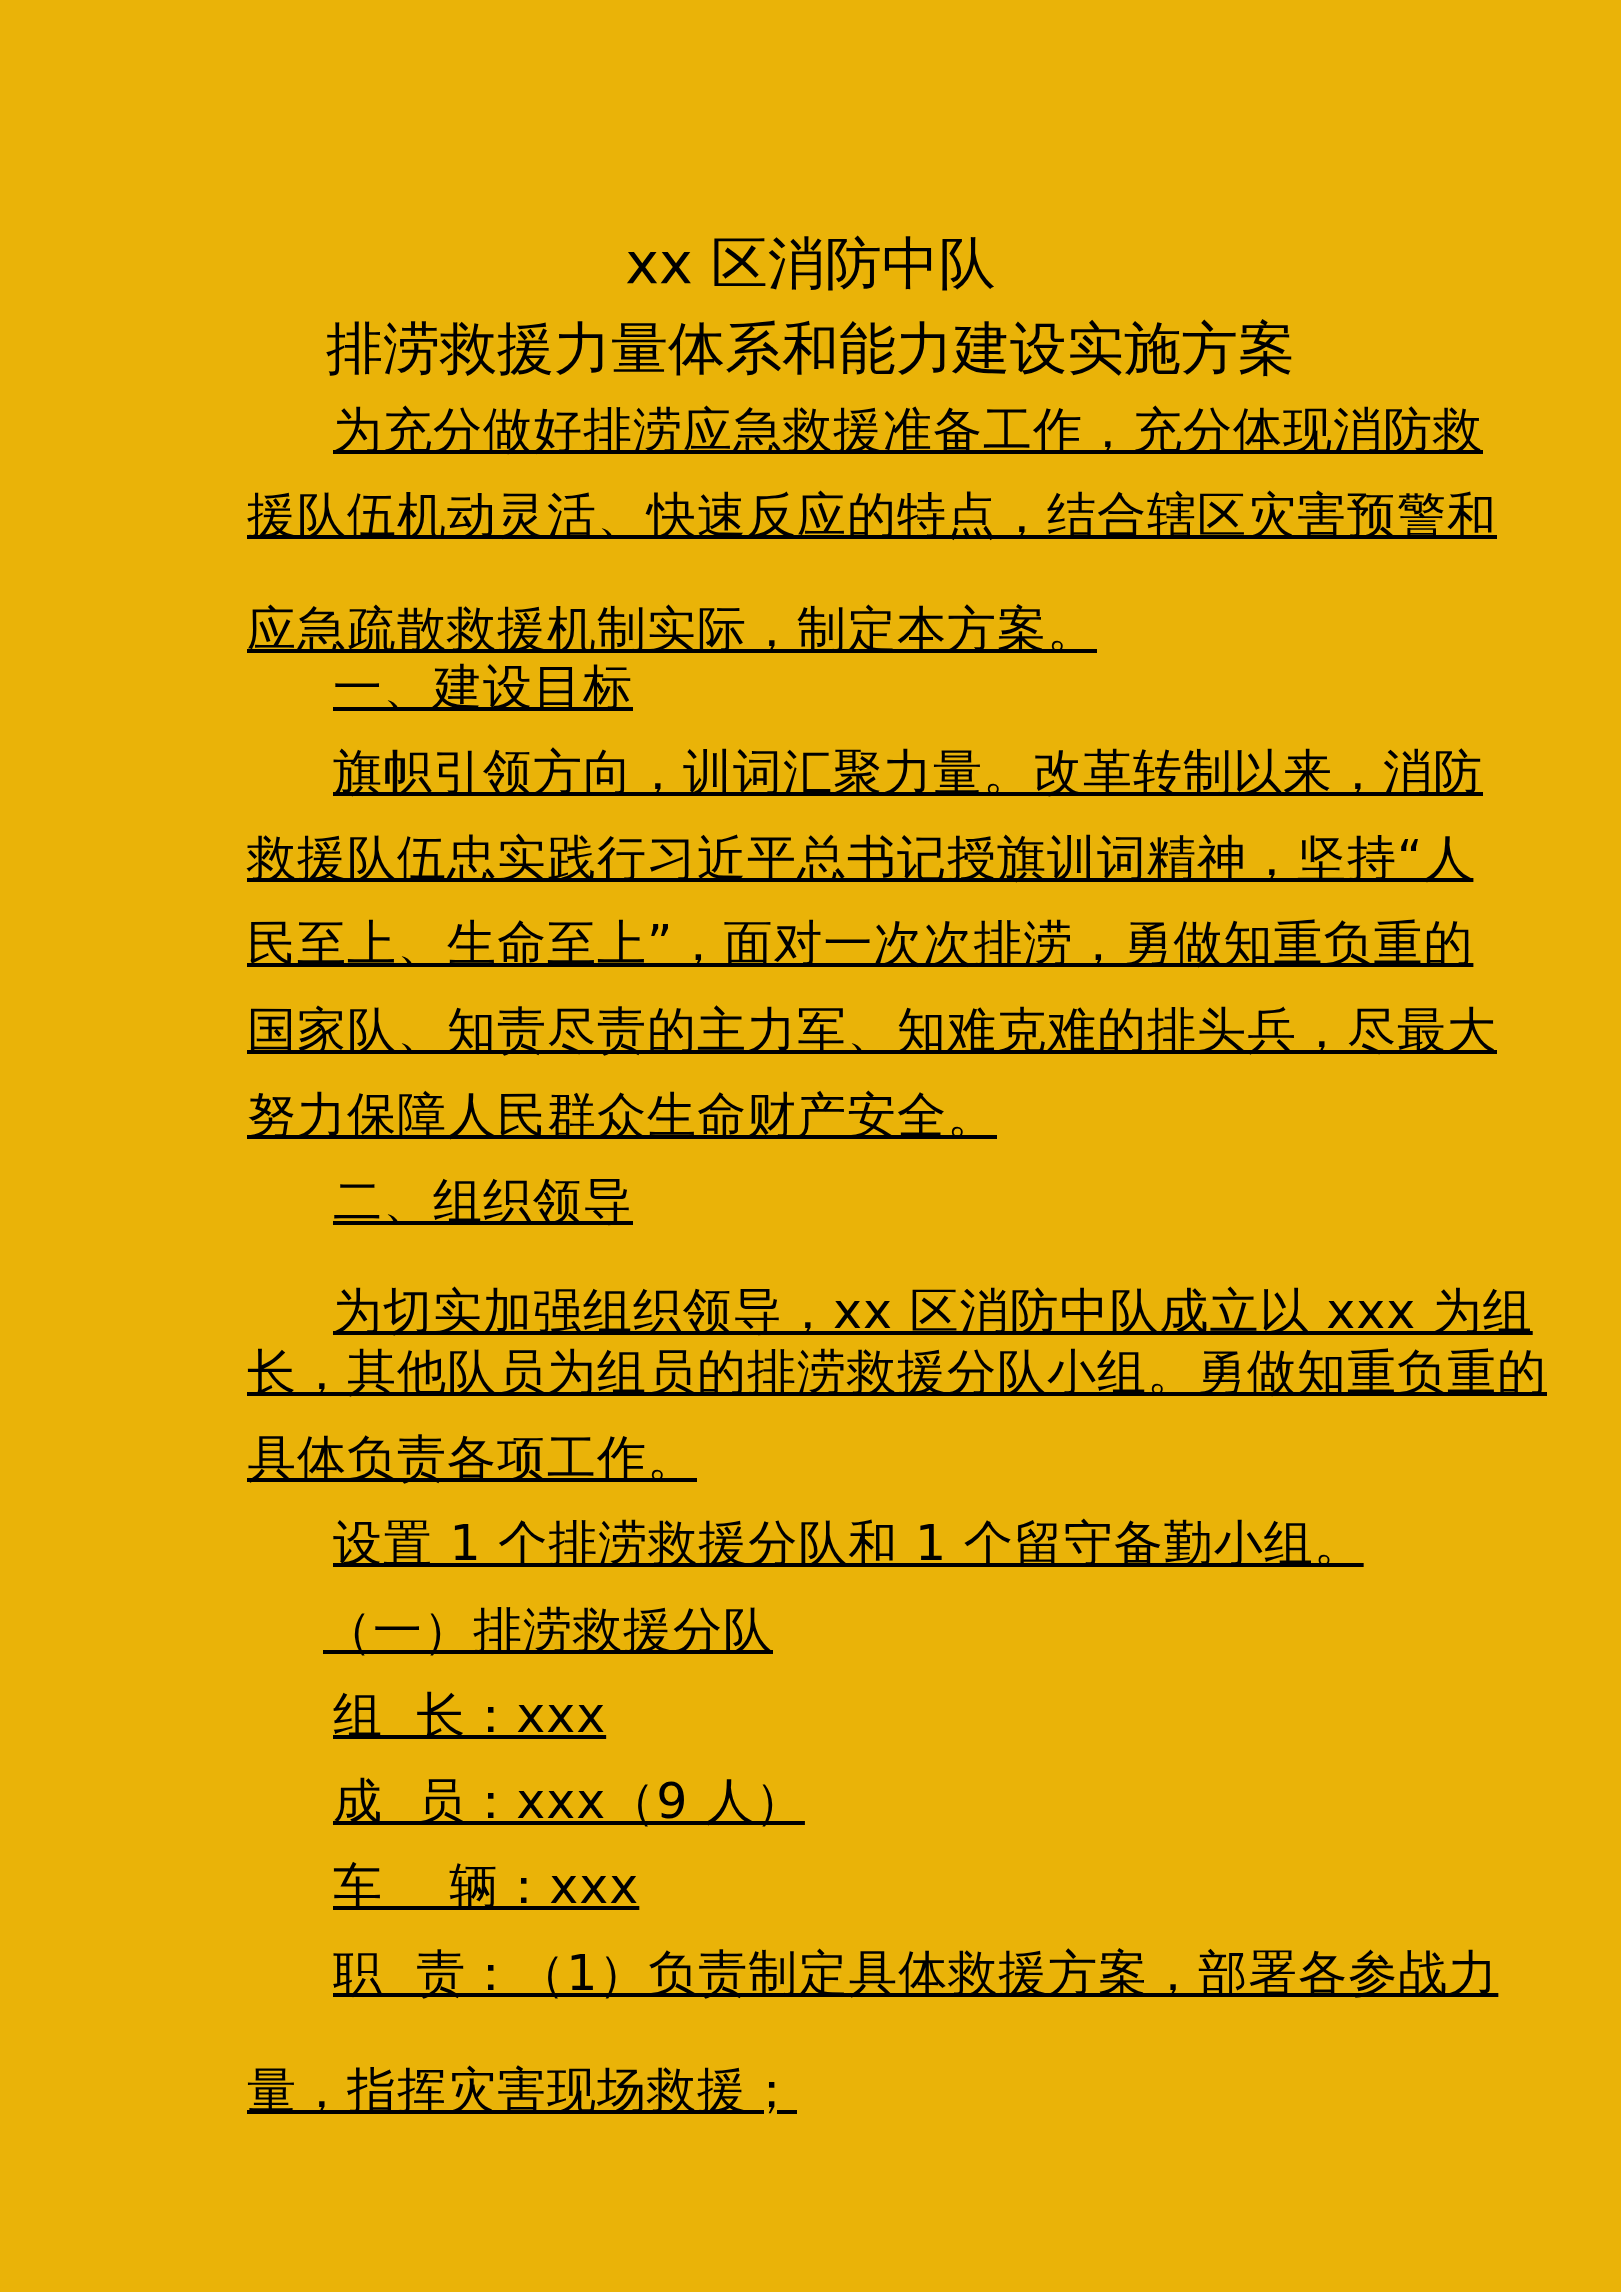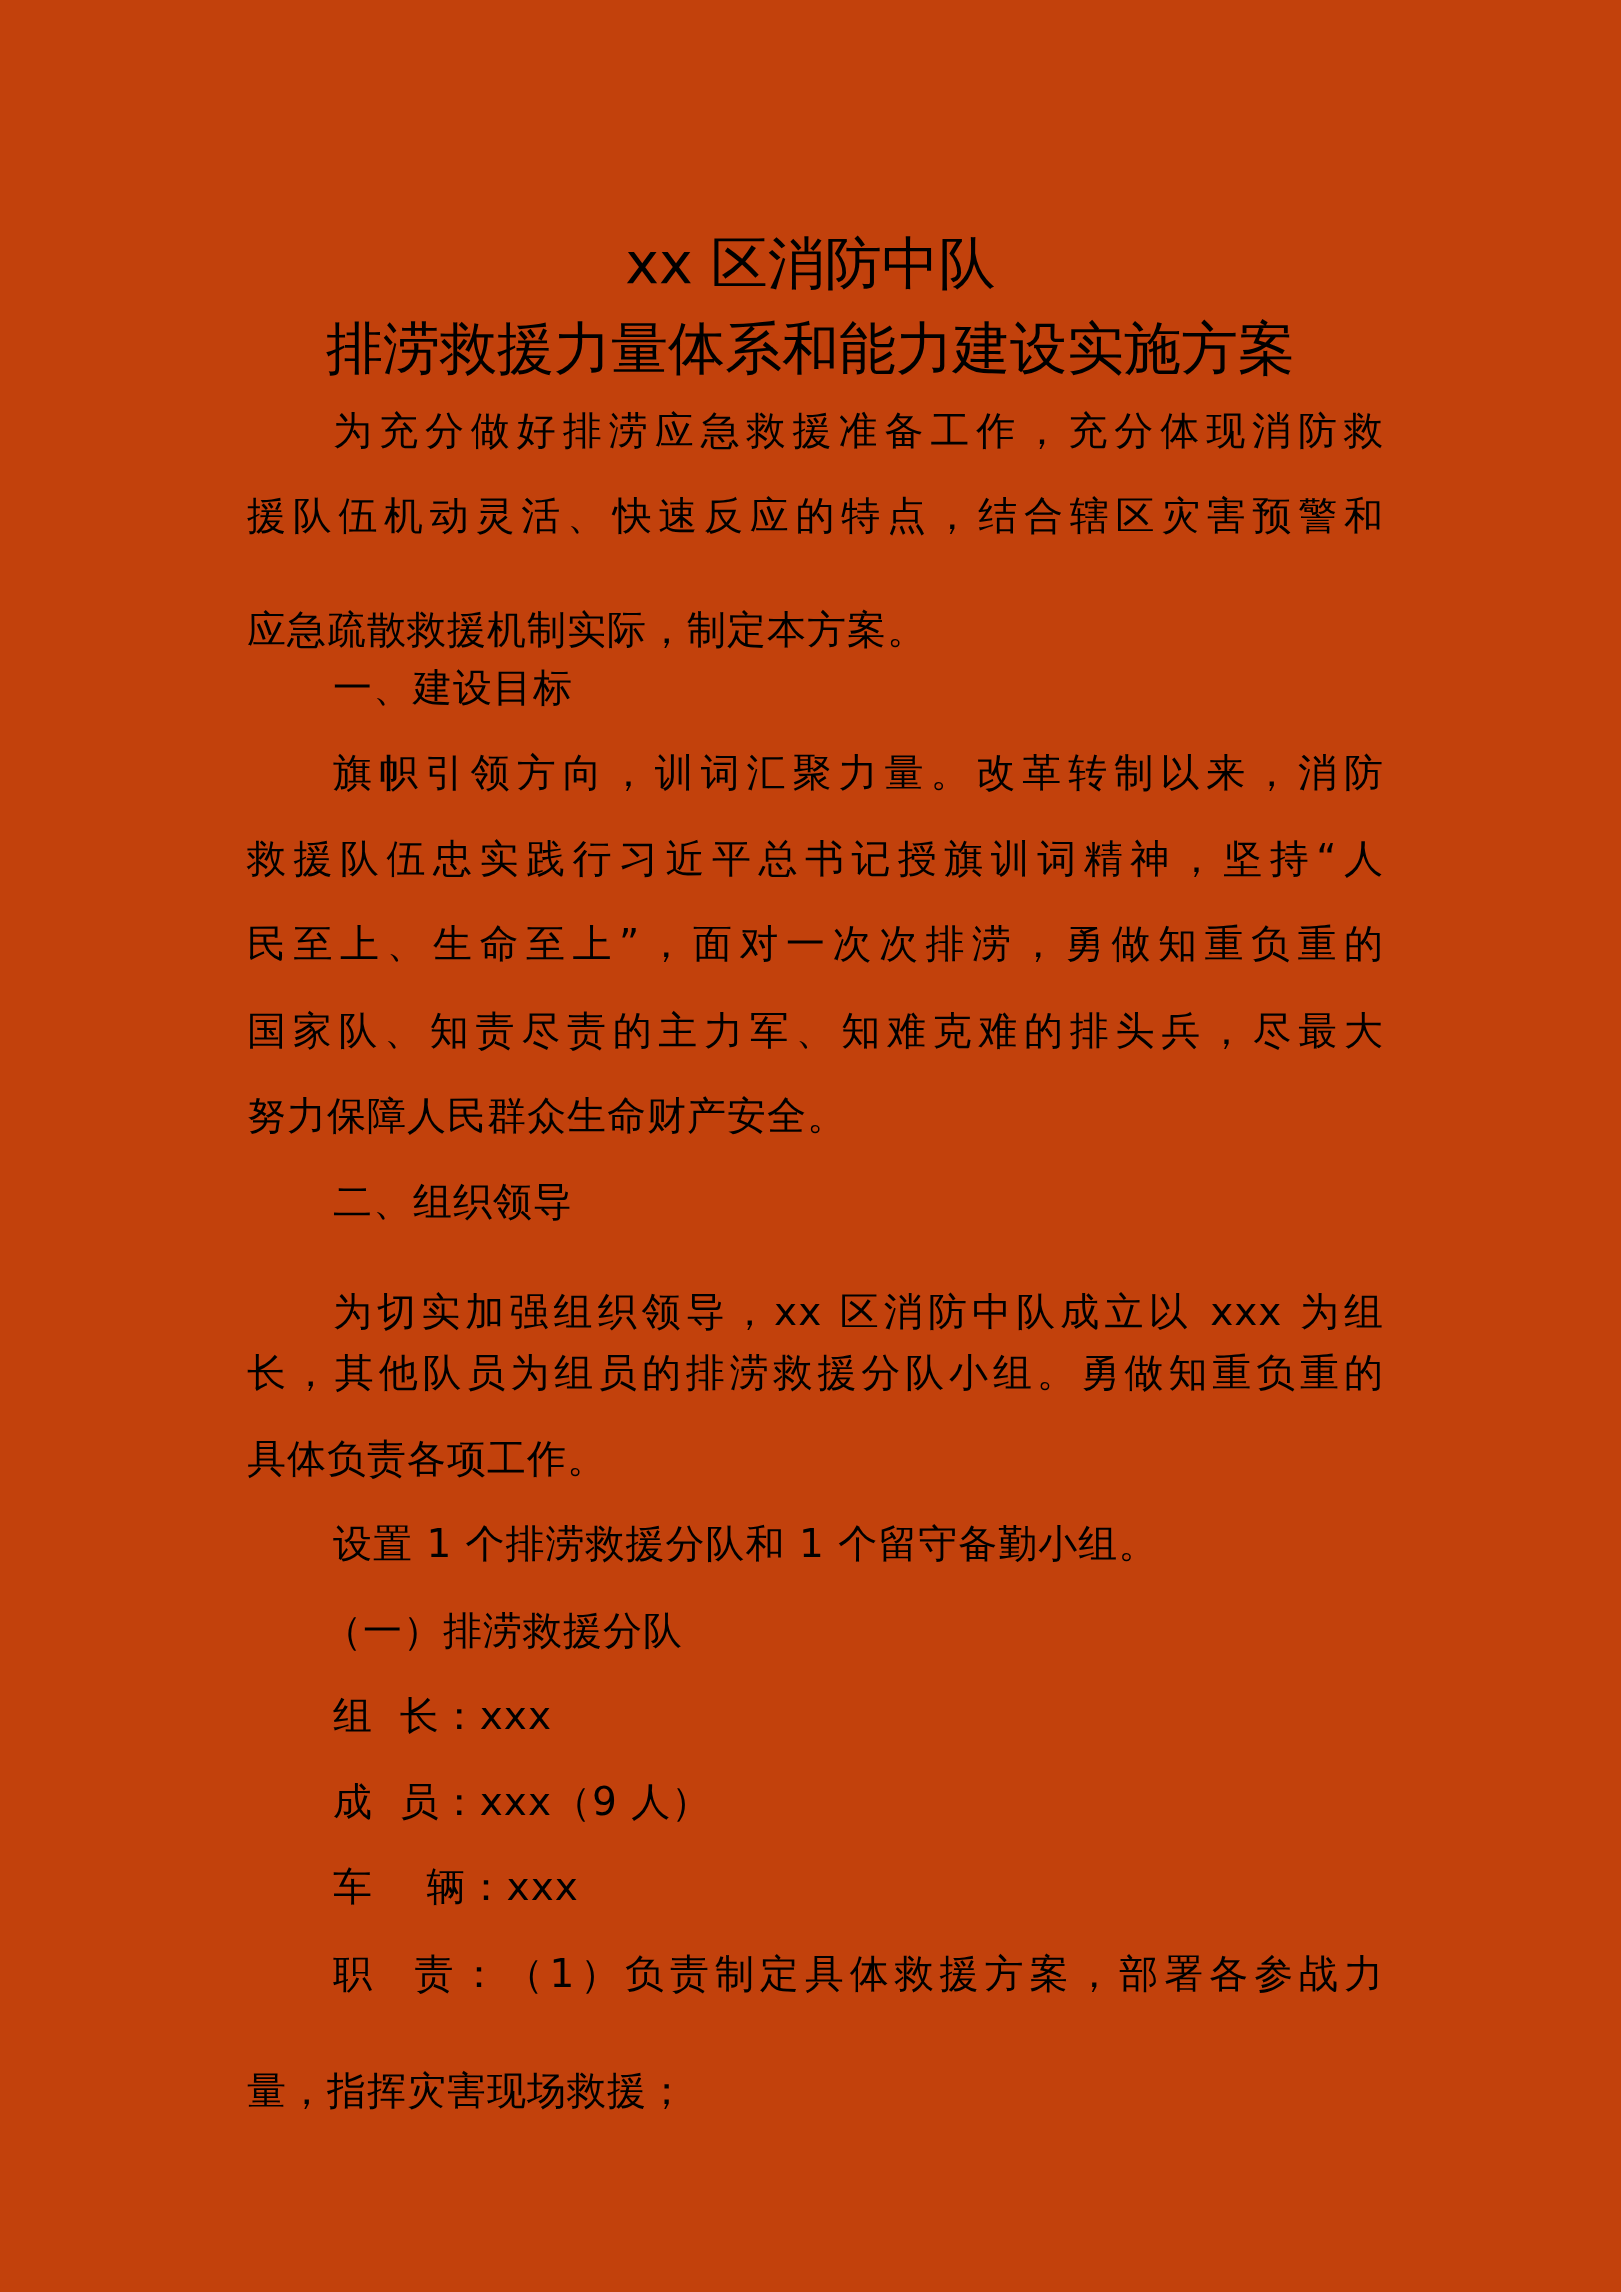--- a/index.html
+++ b/index.html
@@ -1,22 +1,22 @@
 <!DOCTYPE html>
 <html><head>
 <meta charset="utf-8">
 <style>
   html, body { margin: 0; padding: 0; background: #ffffff; }
   body { width: 1621px; height: 2293px; position: relative; overflow: hidden;
          font-family: "DejaVu Sans", "Liberation Sans", sans-serif; color: #000; }
-  .page { position: absolute; left: 0; top: 0; width: 1621px; height: 2293px; background: #c2410c; }
+  .page { position: absolute; left: 0; top: 0; width: 1621px; height: 2293px; background: #eab308; }
   .title { position: absolute; left: 0; width: 1621px; text-align: center;
            font-size: 57px; line-height: 69px; white-space: nowrap; }
-  .line { position: absolute; left: 247px; width: 1137px; font-size: 39px; line-height: 59px;
-          white-space: nowrap; letter-spacing: 1px; }
+  .line { position: absolute; left: 247px; width: 1137px; font-size: 49px; line-height: 59px;
+          white-space: nowrap; letter-spacing: 1px; text-decoration: underline; }
   .line.indent { left: 333px; width: 1051px; }
   .line.justify { text-align: justify; text-align-last: justify; }
   .subind { left: 323px; }
 </style>
 </head>
 <body>
 
 <div class="page">
 
   <div class="title" style="top:229px;">xx 区消防中队</div>

